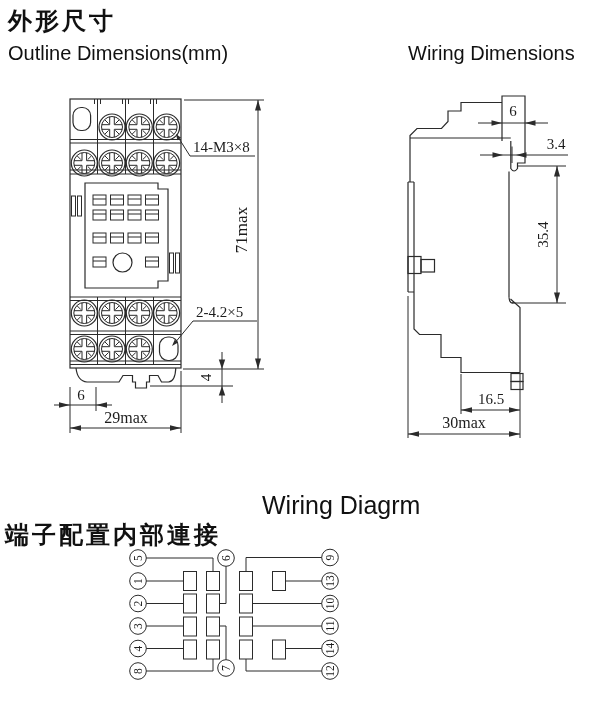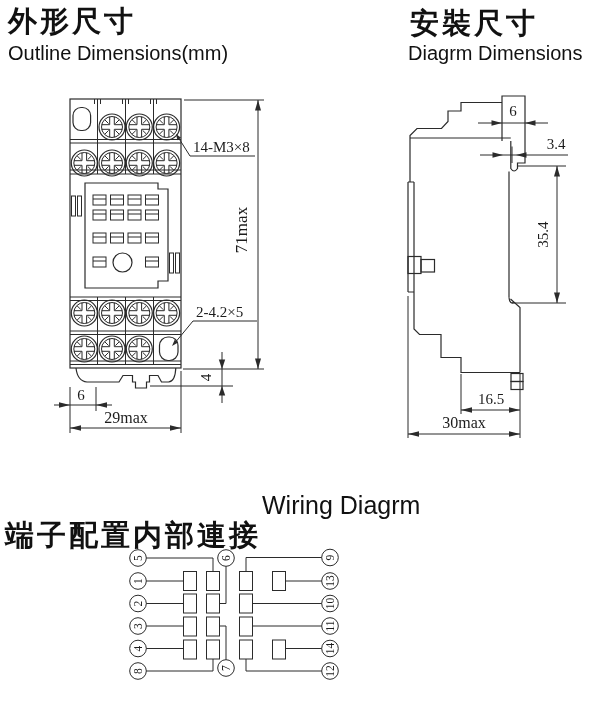--- a/index.html
+++ b/index.html
@@ -1,35 +1,34 @@
 <!DOCTYPE html>
 <html><head>
 <meta charset="utf-8">
 <style>
   html,body{margin:0;padding:0;background:#fff;}
   .page{position:relative;width:600px;height:710px;background:#ffffff;overflow:hidden;
         font-family:"Liberation Sans",sans-serif;color:#111;}
-  .title-zh{position:absolute;font-weight:bold;font-size:29px;letter-spacing:3px;line-height:30px;color:#111;}
+  .title-zh{position:absolute;font-weight:bold;font-size:24px;letter-spacing:3px;line-height:30px;color:#111;}
   .title-en{position:absolute;font-weight:normal;font-size:20px;line-height:22px;color:#111;}
   svg{position:absolute;overflow:visible;}
   svg text{font-family:"Liberation Serif",serif;fill:#1c1c1c;}
   .ln{stroke:#2b2b2b;stroke-width:1.2;fill:none;}
   .thin{stroke:#2b2b2b;stroke-width:1;fill:none;}
   .ar{fill:#2b2b2b;stroke:none;}
 </style>
 </head>
 <body>
 
 <div class="page">
 
   <div class="title-zh" style="left:8px;top:6px;">外形尺寸</div>
   <div class="title-en" style="left:8px;top:42px;">Outline Dimensions(mm)</div>
 
-  <div class="title-zh" style="left:410px;top:8px;">安裝尺寸</div>
-  <div class="title-en" style="left:408px;top:42px;">Diagrm Dimensions</div>
+  <div class="title-en" style="left:408px;top:42px;">Wiring Dimensions</div>
 
   <div class="title-zh" style="left:5px;top:484px;margin-top:36px;">端子配置内部連接</div>
   <div class="title-en" style="left:262px;top:494px;font-size:25px;">Wiring Diagrm</div>
 
   <svg style="left:40px;top:85px;" width="240" height="365" viewBox="40 85 240 365">
     <defs>
       <g id="screw">
         <circle r="13" class="ln"></circle>
         <circle r="10.5" class="thin"></circle>
         <path class="thin" d="M -10.4 -2.3 L -2.3 -2.3 L -2.3 -10.4 M 2.3 -10.4 L 2.3 -2.3 L 10.4 -2.3 M 10.4 2.3 L 2.3 2.3 L 2.3 10.4 M -2.3 10.4 L -2.3 2.3 L -10.4 2.3"></path>

